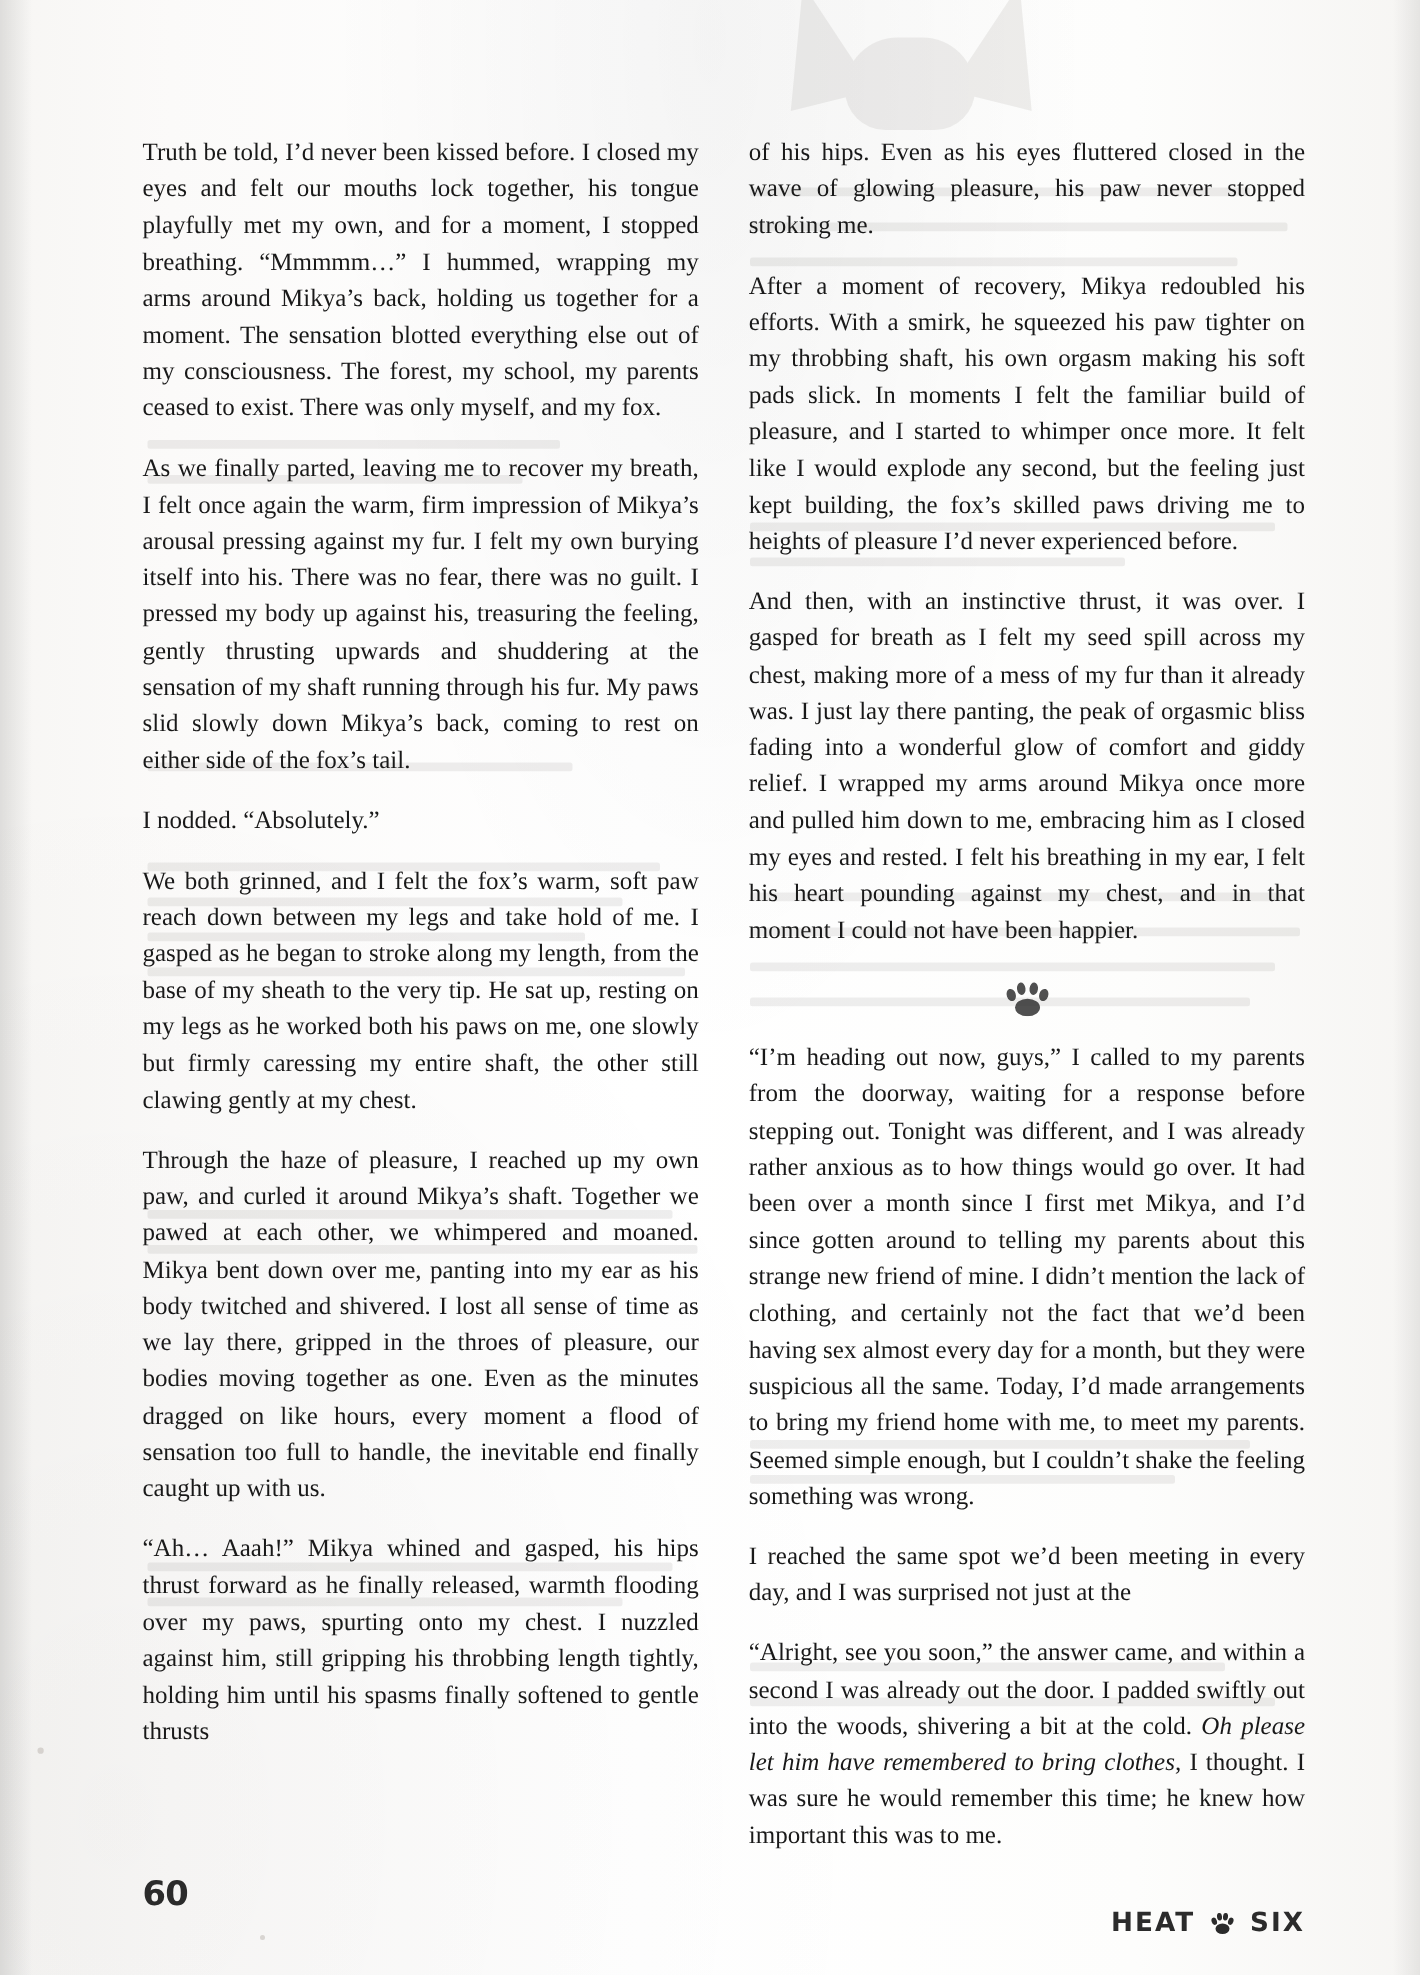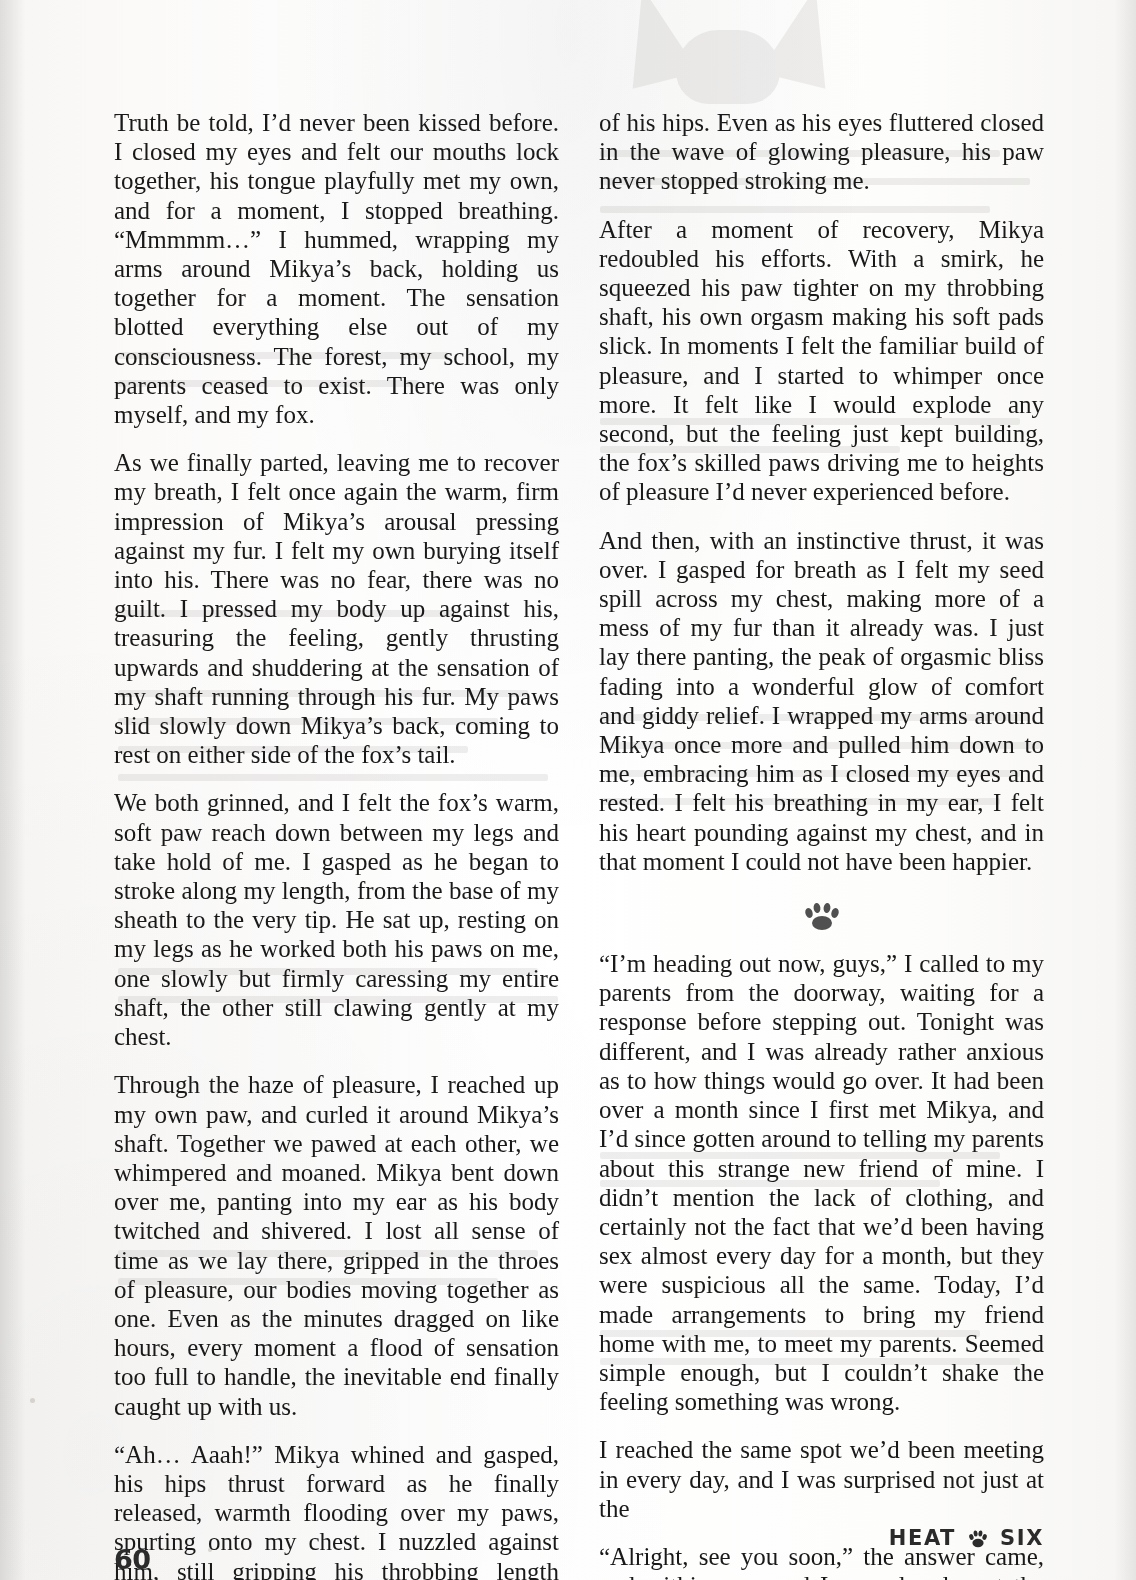--- a/index.html
+++ b/index.html
@@ -81,21 +81,21 @@
     width: 930px;
     height: 1330px;
     display: flex;
     gap: 40px;
   }
   .col {
     width: 445px;
   }
   p {
     margin: 0 0 19px 0;
-    font-size: 25px;
+    font-size: 20px;
     line-height: 29.2px;
     text-align: justify;
     text-justify: inter-word;
     hyphens: manual;
     color: #191919;
   }
   p:last-child { margin-bottom: 0; }
   em { font-style: italic; }
 
   
@@ -106,21 +106,21 @@
     align-items: center;
     justify-content: center;
     margin: 2px 0 14px 0;
   }
   .divider svg { opacity: 0.82; }
 
   
   .folio {
     position: absolute;
     left: 114px;
-    top: 1544px;
+    top: 1500px;
     font-family: "DejaVu Sans", sans-serif;
     font-size: 27px;
     font-weight: 700;
     letter-spacing: -0.5px;
     color: #2b2b2b;
   }
   .runhead {
     position: absolute;
     right: 92px;
     top: 1482px;
@@ -205,20 +205,21 @@
 <div class="speck" style="left:30px; top:1398px; width:5px; height:5px;"></div>
 <div class="speck" style="left:208px; top:1548px; width:4px; height:4px;"></div>
 
 <div class="content">
 
   <div class="columns">
 
     <div class="col">
       <p>Truth be told, I’d never been kissed before. I closed my eyes and felt our mouths lock together, his tongue playfully met my own, and for a moment, I stopped breathing. “Mmmmm…” I hummed, wrapping my arms around Mikya’s back, holding us together for a moment. The sensation blotted everything else out of my consciousness. The forest, my school, my parents ceased to exist. There was only myself, and my fox.</p>
       <p>As we finally parted, leaving me to recover my breath, I felt once again the warm, firm impression of Mikya’s arousal pressing against my fur. I felt my own burying itself into his. There was no fear, there was no guilt. I pressed my body up against his, treasuring the feeling, gently thrusting upwards and shuddering at the sensation of my shaft running through his fur. My paws slid slowly down Mikya’s back, coming to rest on either side of the fox’s tail.</p>
+      <p>I nodded. “Absolutely.”</p>
       <p>We both grinned, and I felt the fox’s warm, soft paw reach down between my legs and take hold of me. I gasped as he began to stroke along my length, from the base of my sheath to the very tip. He sat up, resting on my legs as he worked both his paws on me, one slowly but firmly caressing my entire shaft, the other still clawing gently at my chest.</p>
       <p>Through the haze of pleasure, I reached up my own paw, and curled it around Mikya’s shaft. Together we pawed at each other, we whimpered and moaned. Mikya bent down over me, panting into my ear as his body twitched and shivered. I lost all sense of time as we lay there, gripped in the throes of pleasure, our bodies moving together as one. Even as the minutes dragged on like hours, every moment a flood of sensation too full to handle, the inevitable end finally caught up with us.</p>
       <p>“Ah… Aaah!” Mikya whined and gasped, his hips thrust forward as he finally released, warmth flooding over my paws, spurting onto my chest. I nuzzled against him, still gripping his throbbing length tightly, holding him until his spasms finally softened to gentle thrusts</p>
     </div>
 
     <div class="col">
       <p>of his hips. Even as his eyes fluttered closed in the wave of glowing pleasure, his paw never stopped stroking me.</p>
       <p>After a moment of recovery, Mikya redoubled his efforts. With a smirk, he squeezed his paw tighter on my throbbing shaft, his own orgasm making his soft pads slick. In moments I felt the familiar build of pleasure, and I started to whimper once more. It felt like I would explode any second, but the feeling just kept building, the fox’s skilled paws driving me to heights of pleasure I’d never experienced before.</p>
       <p>And then, with an instinctive thrust, it was over. I gasped for breath as I felt my seed spill across my chest, making more of a mess of my fur than it already was. I just lay there panting, the peak of orgasmic bliss fading into a wonderful glow of comfort and giddy relief. I wrapped my arms around Mikya once more and pulled him down to me, embracing him as I closed my eyes and rested. I felt his breathing in my ear, I felt his heart pounding against my chest, and in that moment I could not have been happier.</p>
 

